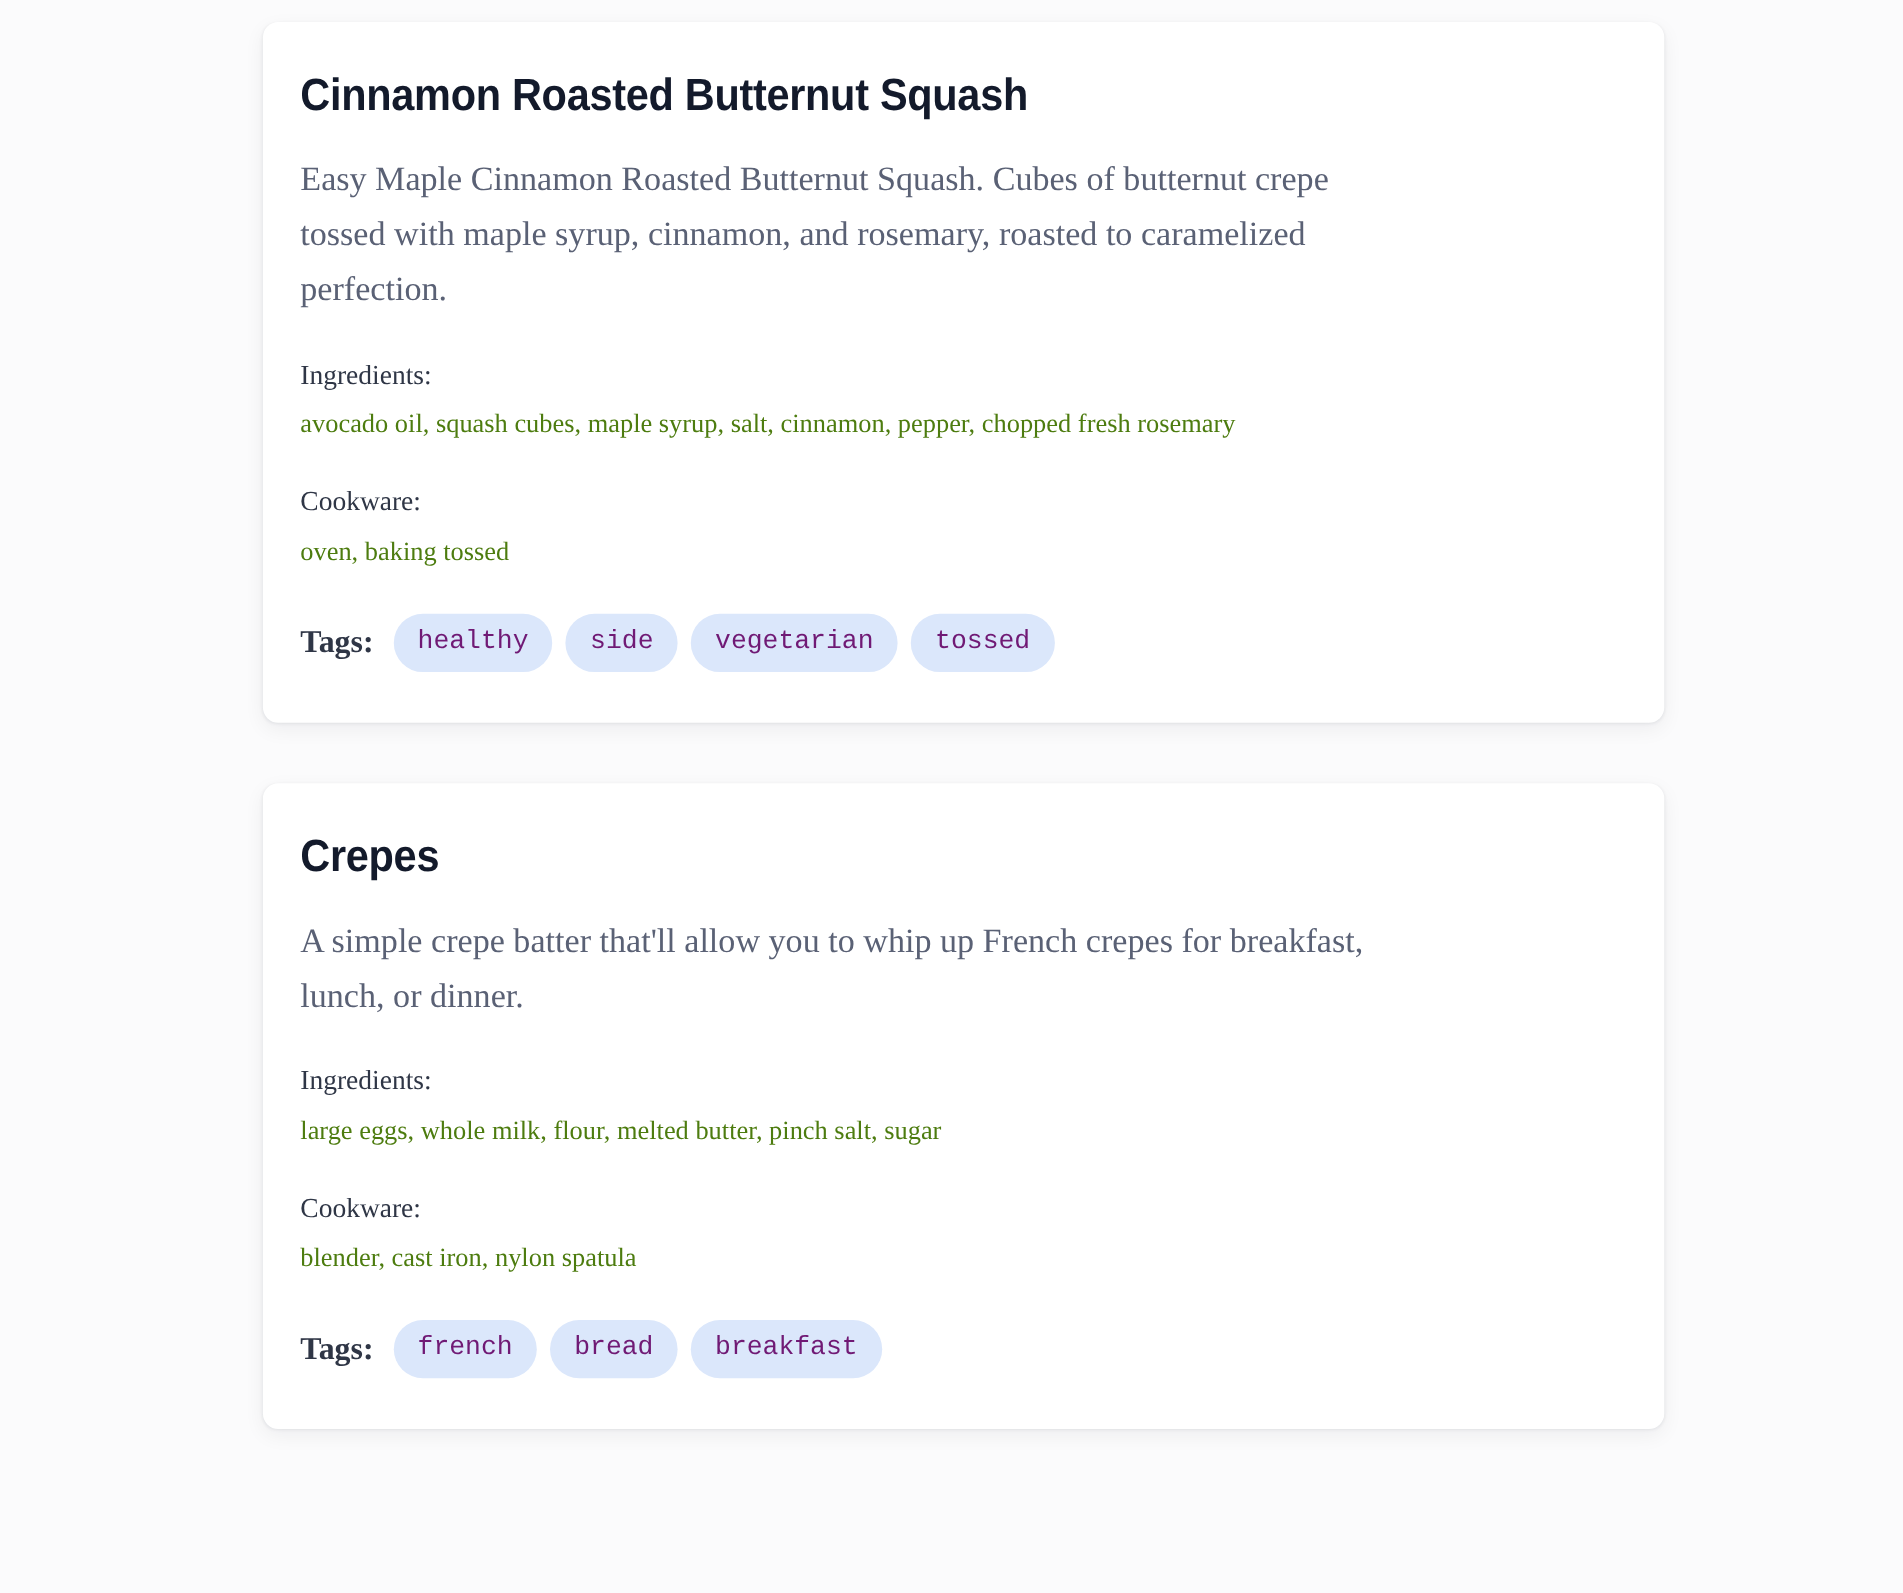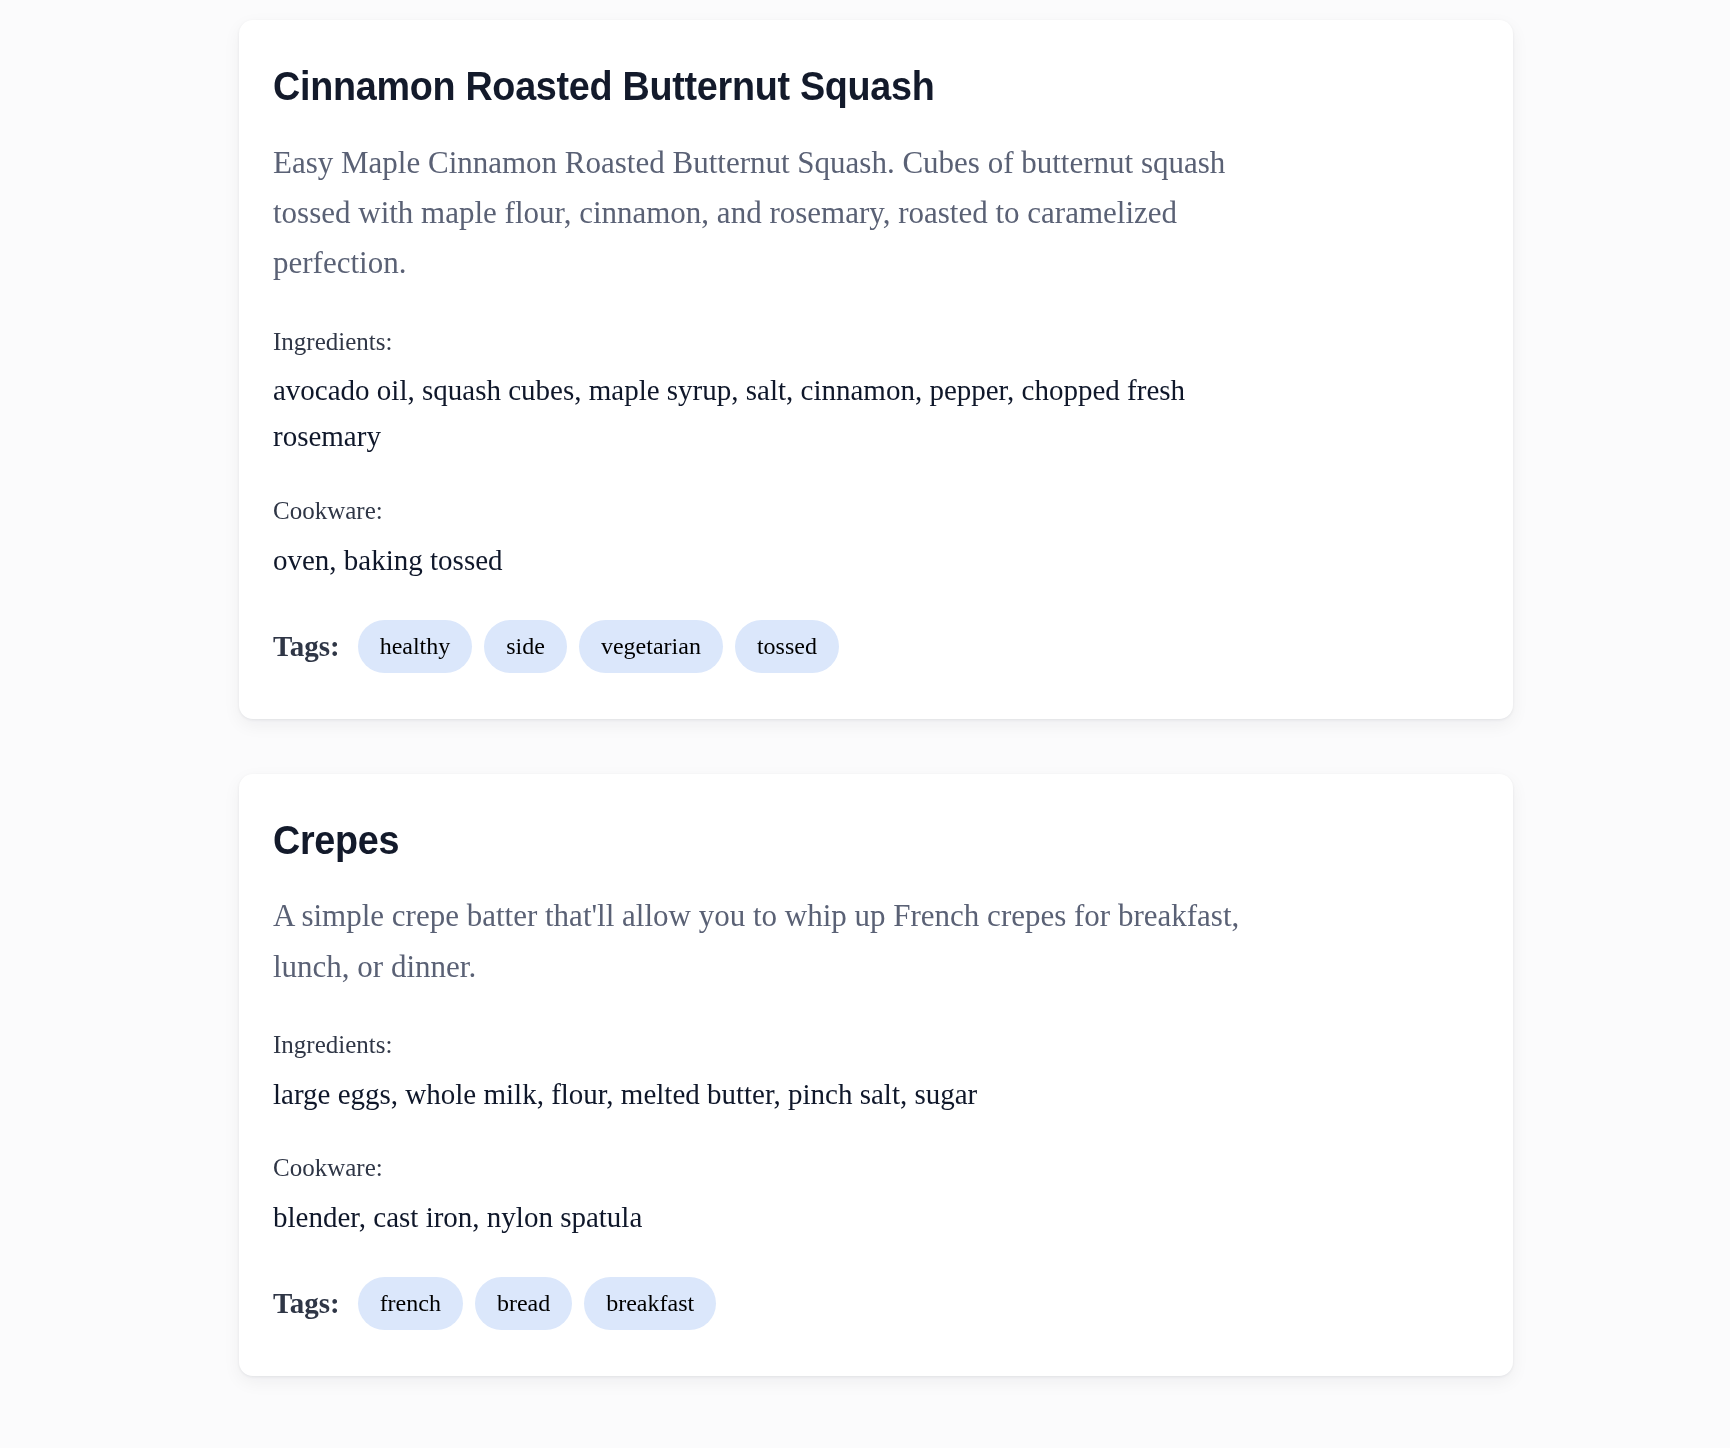--- a/index.html
+++ b/index.html
@@ -65,23 +65,23 @@
     font-family: "Liberation Serif", serif;
     font-weight: normal;
     font-size: 25px;
     line-height: 1.35;
     color: #2f3646;
     margin: 0 0 10px 0;
   }
 
   .field-value {
     font-family: "Liberation Serif", serif;
-    font-size: 29px;
+    font-size: 24px;
     line-height: 1.58;
-    color: #0f172a;
+    color: #4d7c0f;
     margin: 0 0 34px 0;
     max-width: 990px;
   }
 
   .field-value.last { margin-bottom: 36px; }
 
   .tags-row {
     display: flex;
     align-items: center;
     flex-wrap: wrap;
@@ -90,40 +90,40 @@
 
   .tags-label {
     font-family: "Liberation Serif", serif;
     font-weight: bold;
     font-size: 29px;
     color: #2f3646;
     margin-right: 6px;
   }
 
   .tag-pill {
-    font-family: Liberation Serif, serif;
+    font-family: Liberation Mono, monospace;
     font-size: 24px;
     line-height: 1;
-    color: #000000;
+    color: #701a75;
     background: #dbe7fb;
     border-radius: 999px;
     padding: 14px 22px 15px 22px;
     display: inline-block;
     white-space: nowrap;
   }
 </style>
 </head>
 <body>
 
 <div class="page">
   <div class="cards-wrap">
 
     <article class="recipe-card">
       <h2 class="recipe-title">Cinnamon Roasted Butternut Squash</h2>
-      <p class="recipe-desc">Easy Maple Cinnamon Roasted Butternut Squash. Cubes of butternut squash tossed with maple flour, cinnamon, and rosemary, roasted to caramelized perfection.</p>
+      <p class="recipe-desc">Easy Maple Cinnamon Roasted Butternut Squash. Cubes of butternut crepe tossed with maple syrup, cinnamon, and rosemary, roasted to caramelized perfection.</p>
 
       <div class="field-label">Ingredients:</div>
       <div class="field-value">avocado oil, squash cubes, maple syrup, salt, cinnamon, pepper, chopped fresh rosemary</div>
 
       <div class="field-label">Cookware:</div>
       <div class="field-value last">oven, baking tossed</div>
 
       <div class="tags-row">
         <span class="tags-label">Tags:</span>
         <span class="tag-pill">healthy</span>

